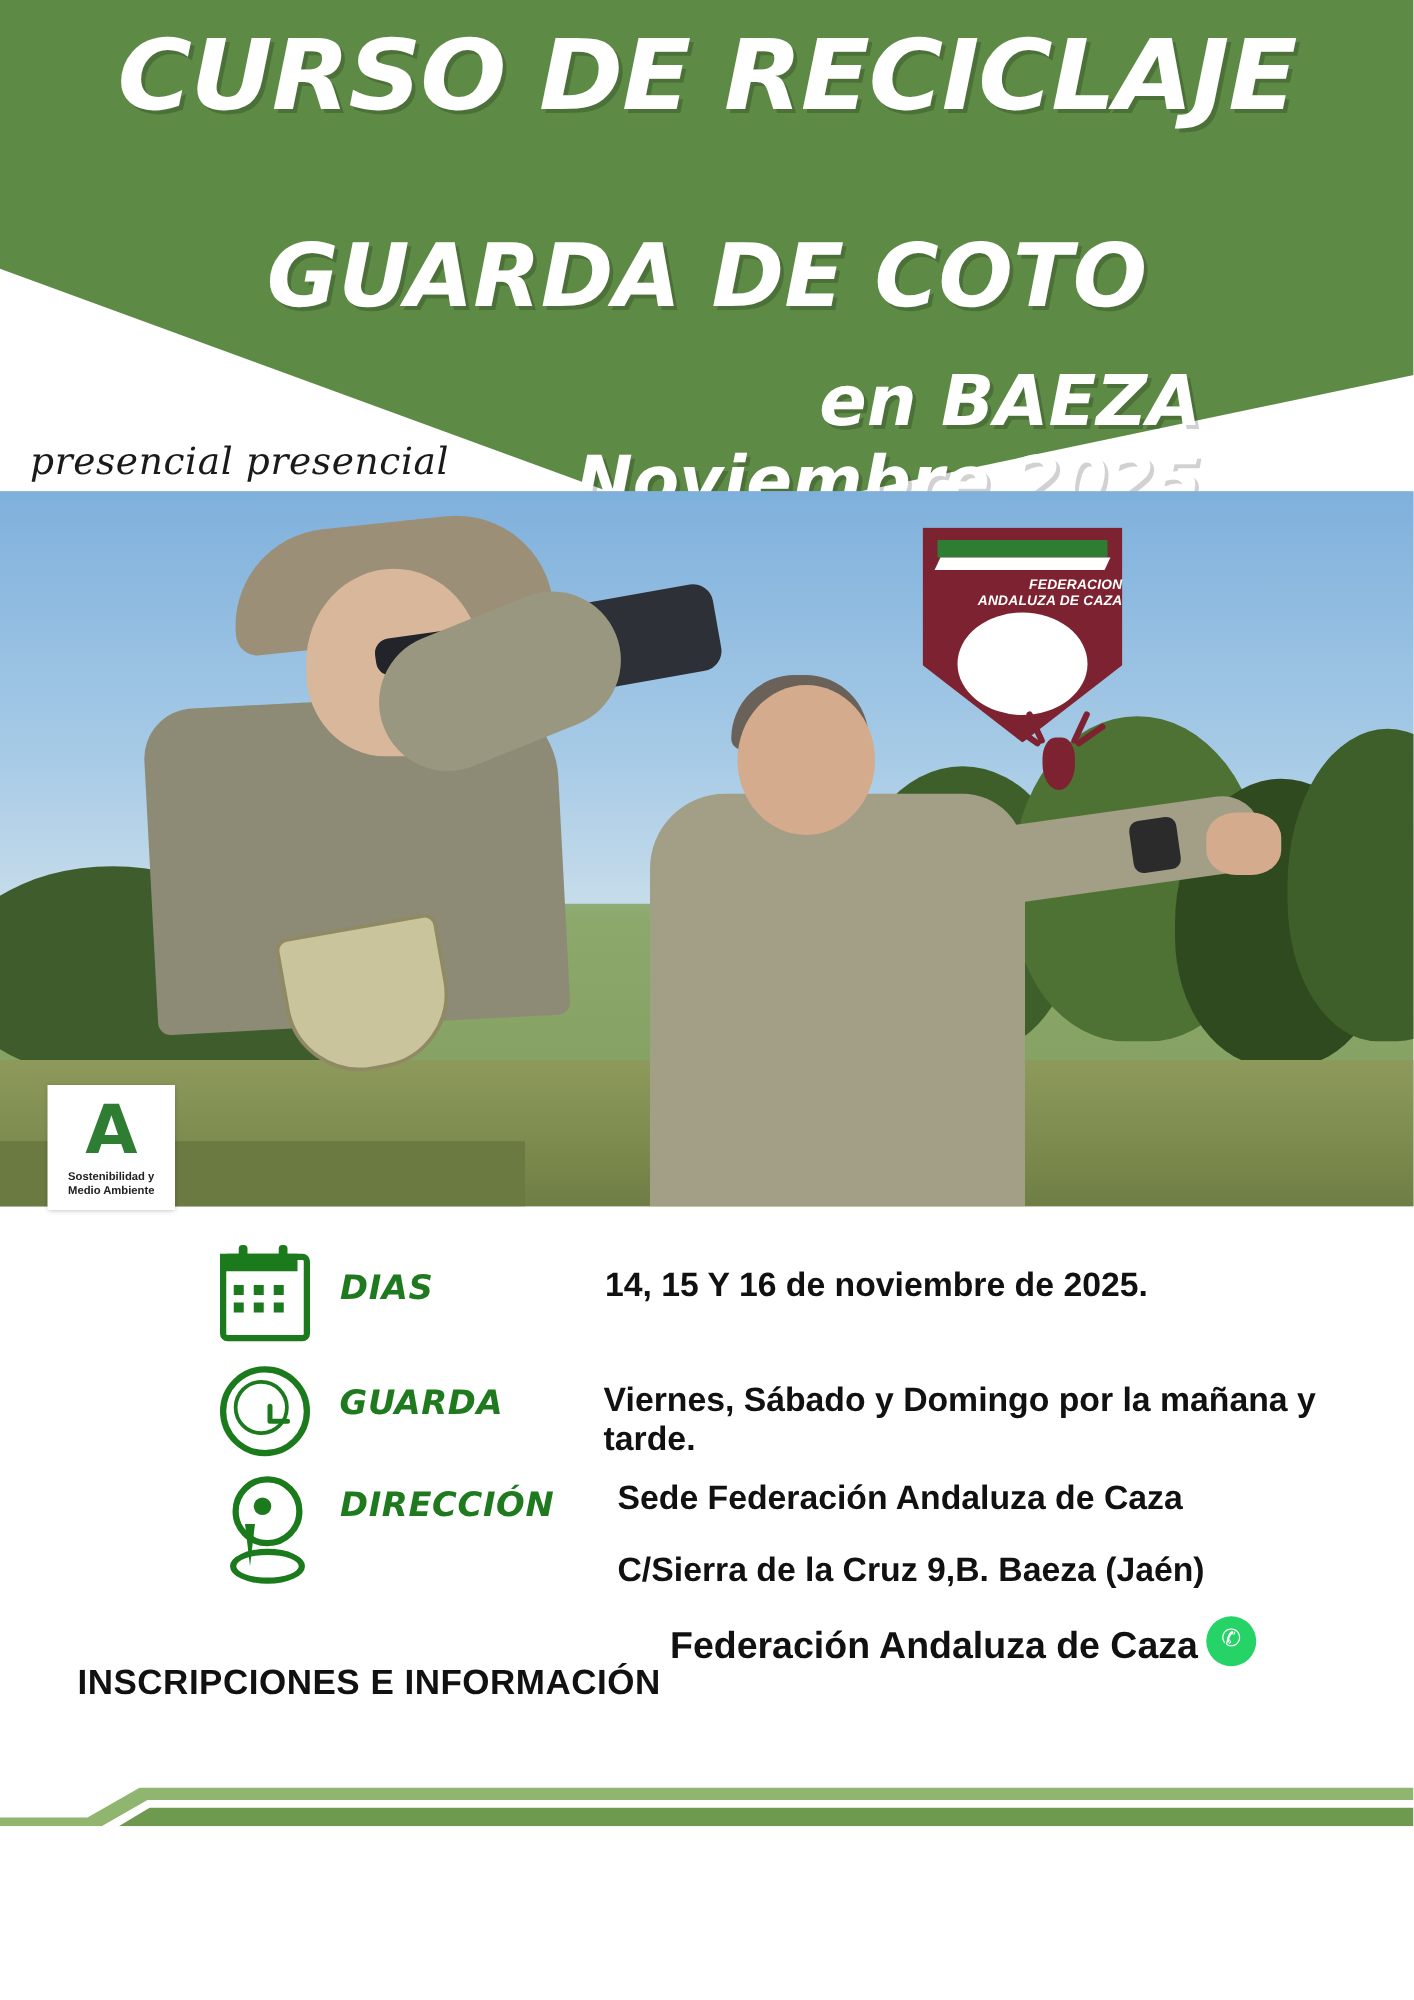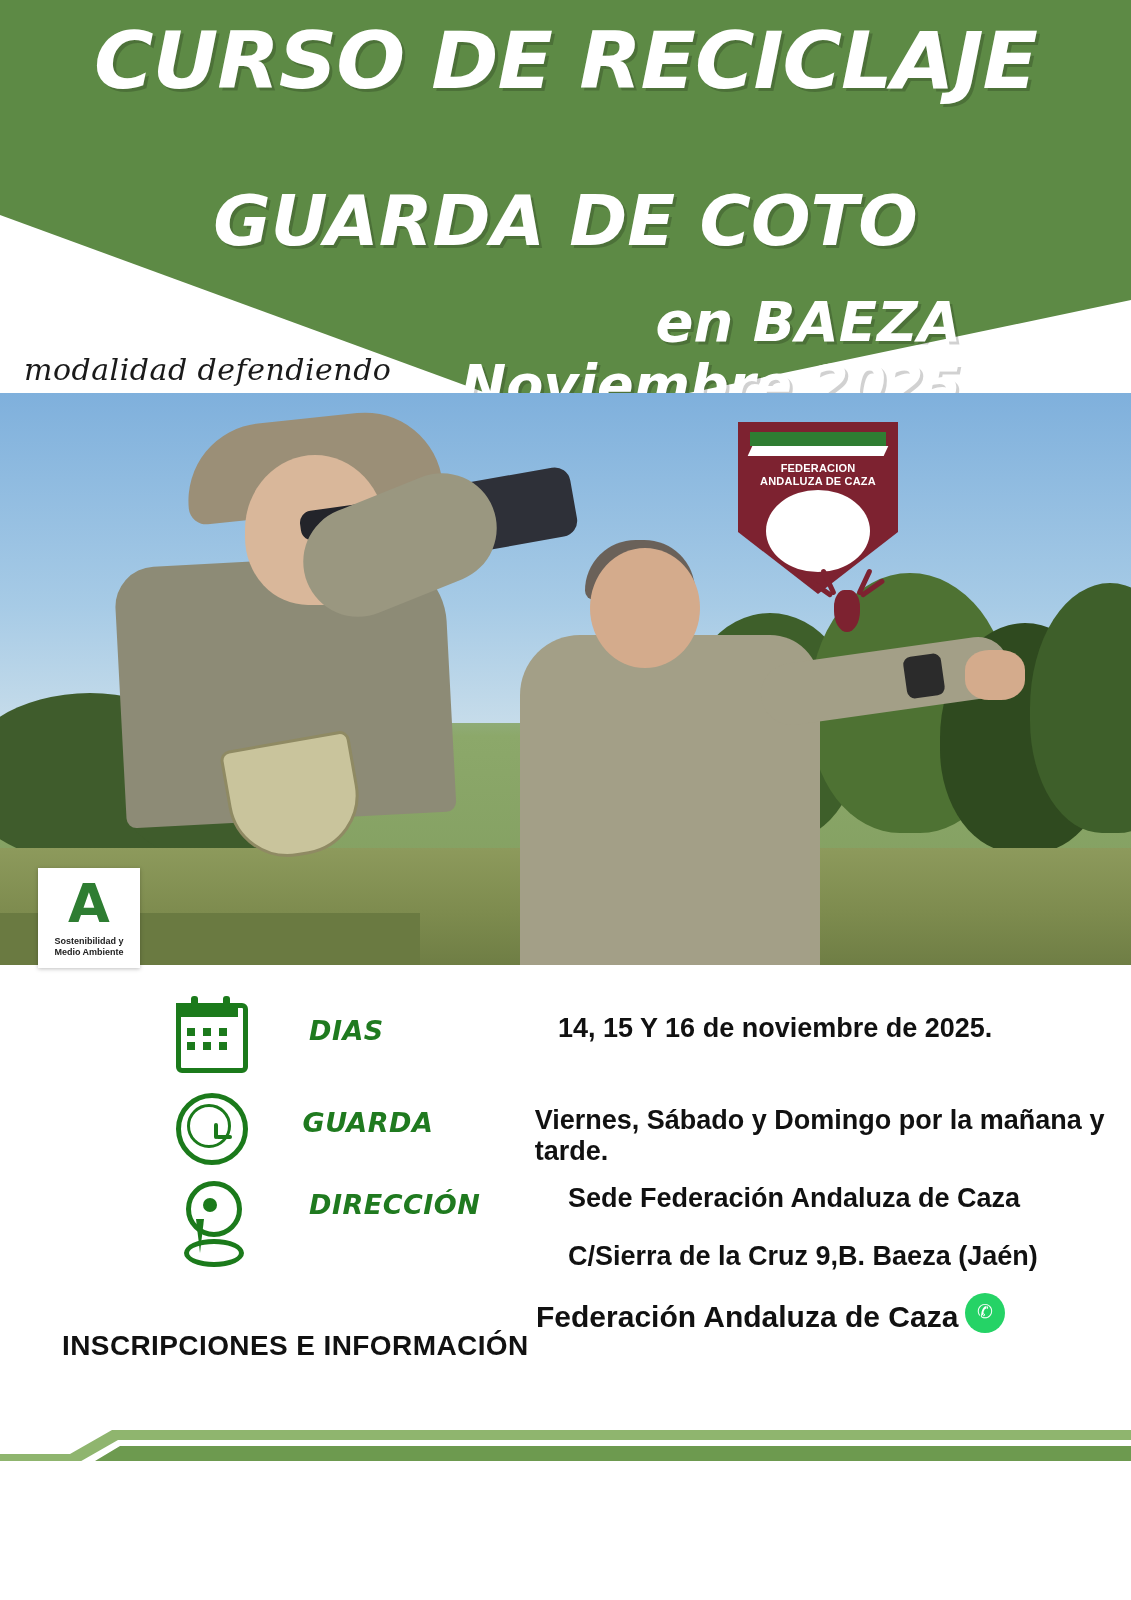--- a/index.html
+++ b/index.html
@@ -196,23 +196,24 @@
   }
   .shield-stripe-green {
     position: absolute; left: 12px; top: 10px; width: 136px; height: 14px;
     background: #2f7d32;
   }
   .shield-stripe-white {
     position: absolute; left: 12px; top: 24px; width: 136px; height: 10px;
     background: #ffffff; transform: skewX(-25deg);
   }
   .shield-txt {
-    position: absolute; left: 0; top: 40px; width: 160px; text-align: center;
+    position: absolute; left: 0; top: 40px; width: 160px; text-align: right;
     color: #ffffff; font-size: 11px; font-weight: 700; line-height: 13px;
     letter-spacing: 0.2px;
+    font-style: italic;
   }
   .shield-circle {
     position: absolute; left: 28px; top: 68px; width: 104px; height: 82px;
     background: #ffffff; border-radius: 50%;
   }
   .deer {
     position: absolute; left: 52px; top: 78px; width: 56px; height: 66px;
   }
   .deer-head {
     position: absolute; left: 16px; top: 22px; width: 26px; height: 42px;
@@ -238,21 +239,20 @@
   }
 
   
   .info {
     position: absolute; left: 0; top: 995px; width: 1131px;
   }
   .row {
     position: absolute;
     display: flex;
     align-items: flex-start;
-    gap: 37px;
   }
   .icon-box { width: 78px; height: 78px; position: relative; }
   .row-label {
     font-size: 27px; font-weight: 800; font-style: italic;
     color: #1f7a1f; letter-spacing: 0.5px;
     font-family: "DejaVu Sans", sans-serif;
   }
   .row-value {
     font-size: 27px; font-weight: 700; color: #111;
   }
@@ -322,21 +322,21 @@
 <body>
 
 <div class="poster">
 
   <div class="top-green"></div>
 
   <div class="title-1">CURSO DE RECICLAJE</div>
   <div class="title-2">GUARDA DE COTO</div>
   <div class="title-3">en BAEZA</div>
   <div class="title-4">Noviembre 2025</div>
-  <div class="modalidad">modalidad defendiendo</div>
+  <div class="modalidad">presencial presencial</div>
 
   <div class="photo">
     <div class="sky"></div>
 
     <div class="treeline">
       <div class="tree" style="left:-10px; top:-80px; width:180px; height:230px;"></div>
       <div class="tree light" style="left:120px; top:-120px; width:200px; height:260px;"></div>
       <div class="tree dark" style="left:250px; top:-70px; width:170px; height:230px;"></div>
       <div class="tree" style="left:340px; top:-110px; width:160px; height:250px;"></div>
     </div>

